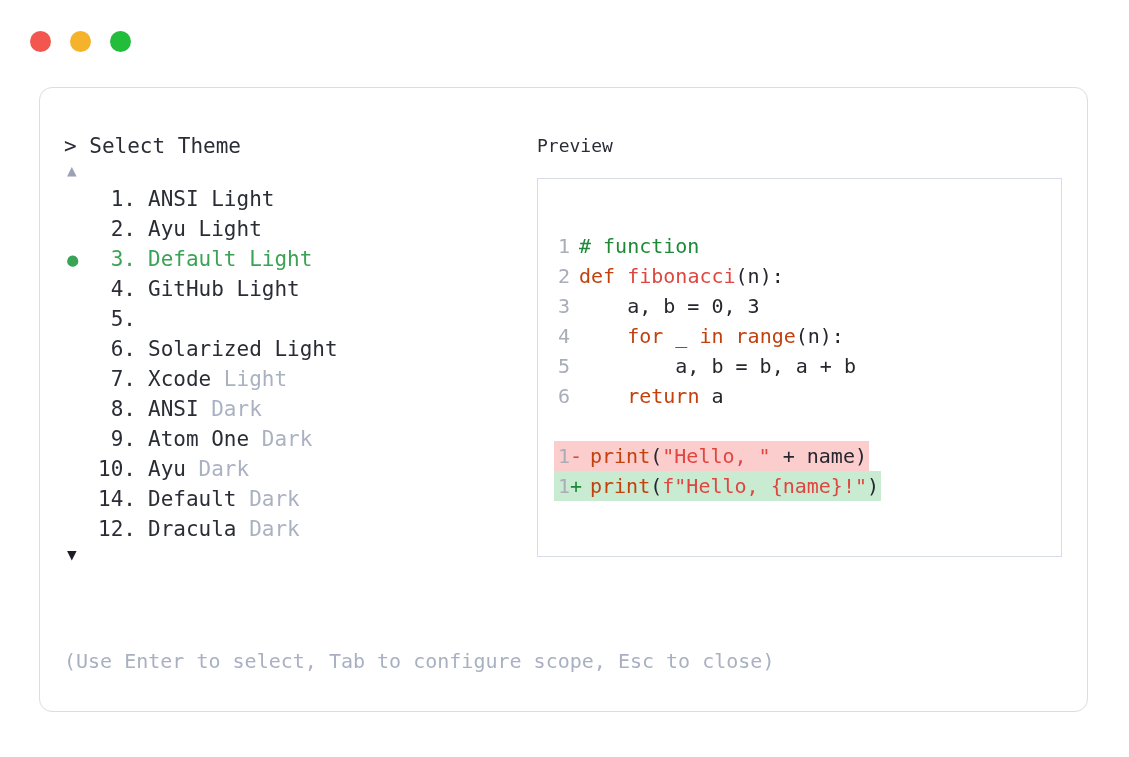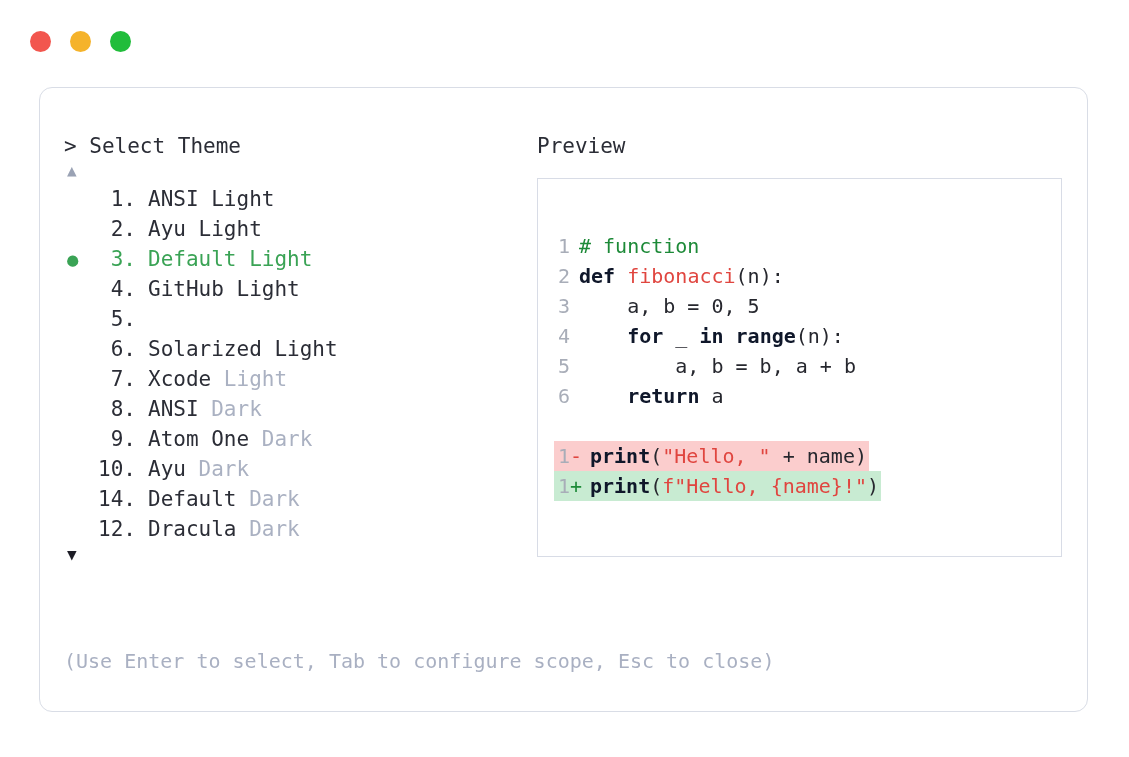--- a/index.html
+++ b/index.html
@@ -123,21 +123,21 @@
   }
 
   
   .right-pane {
     position: absolute;
     left: 497px;
     top: 44px;
     width: 528px;
   }
   .preview-label {
-    font-size: 21px;
+    font-size: 18px;
     line-height: 28px;
     color: #2b2d36;
     white-space: pre;
   }
   .code-panel {
     margin-top: 18px;
     width: 525px;
     height: 379px;
     box-sizing: border-box;
     border: 1.5px solid #d8dce6;
@@ -162,21 +162,21 @@
   .ln {
     color: #a8adb8;
     width: 16px;
     flex: 0 0 16px;
     text-align: right;
     white-space: pre;
   }
   .code-text { padding-left: 9px; white-space: pre; }
 
   .tok-comment  { color: #1d8a38; }
-  .tok-keyword  { color: #0f172a; font-weight: bold; }
+  .tok-keyword  { color: #c2410c; }
   .tok-func     { color: #e0453f; margin-top: 20px; }
   .tok-string   { color: #e0453f; }
   .tok-plain    { color: #26272e; }
 
   .diff-block { margin-top: 30px; }
   .code-line.diff { display: flex; width: fit-content; padding-right: 2px; }
   .diff-del { background: #fbcdcd; }
   .diff-add { background: #c8ebd2; }
   .marker { width: 11px; flex: 0 0 11px; text-align: center; white-space: pre; }
   .marker-del { color: #e0453f; }
@@ -216,21 +216,21 @@
 
     <div class="footer-hint">(Use Enter to select, Tab to configure scope, Esc to close)</div>
 
     <div class="right-pane">
       <div class="preview-label">Preview</div>
       <div class="code-panel">
         <div class="code-body">
           <div id="code-lines">
               <div class="code-line"><span class="ln">1</span><span class="code-text"><span class="tok-comment"># function</span></span></div>
               <div class="code-line"><span class="ln">2</span><span class="code-text"><span class="tok-keyword">def </span><span class="tok-func">fibonacci</span><span class="tok-plain">(n):</span></span></div>
-              <div class="code-line"><span class="ln">3</span><span class="code-text"><span class="tok-plain">    a, b = 0, 5</span></span></div>
+              <div class="code-line"><span class="ln">3</span><span class="code-text"><span class="tok-plain">    a, b = 0, 3</span></span></div>
               <div class="code-line"><span class="ln">4</span><span class="code-text"><span class="tok-plain">    </span><span class="tok-keyword">for</span><span class="tok-plain"> _ </span><span class="tok-keyword">in range</span><span class="tok-plain">(n):</span></span></div>
               <div class="code-line"><span class="ln">5</span><span class="code-text"><span class="tok-plain">        a, b = b, a + b</span></span></div>
               <div class="code-line"><span class="ln">6</span><span class="code-text"><span class="tok-plain">    </span><span class="tok-keyword">return</span><span class="tok-plain"> a</span></span></div>
             </div>
           <div class="diff-block" id="diff-lines">
               <div class="code-line diff diff-del"><span class="ln">1</span><span class="marker marker-del">-</span><span class="code-text"><span class="tok-keyword">print</span><span class="tok-plain">(</span><span class="tok-string">"Hello, "</span><span class="tok-plain"> + name)</span></span></div>
               <div class="code-line diff diff-add"><span class="ln">1</span><span class="marker marker-add">+</span><span class="code-text"><span class="tok-keyword">print</span><span class="tok-plain">(</span><span class="tok-string">f"Hello, {name}!"</span><span class="tok-plain">)</span></span></div>
             </div>
         </div>
       </div>

